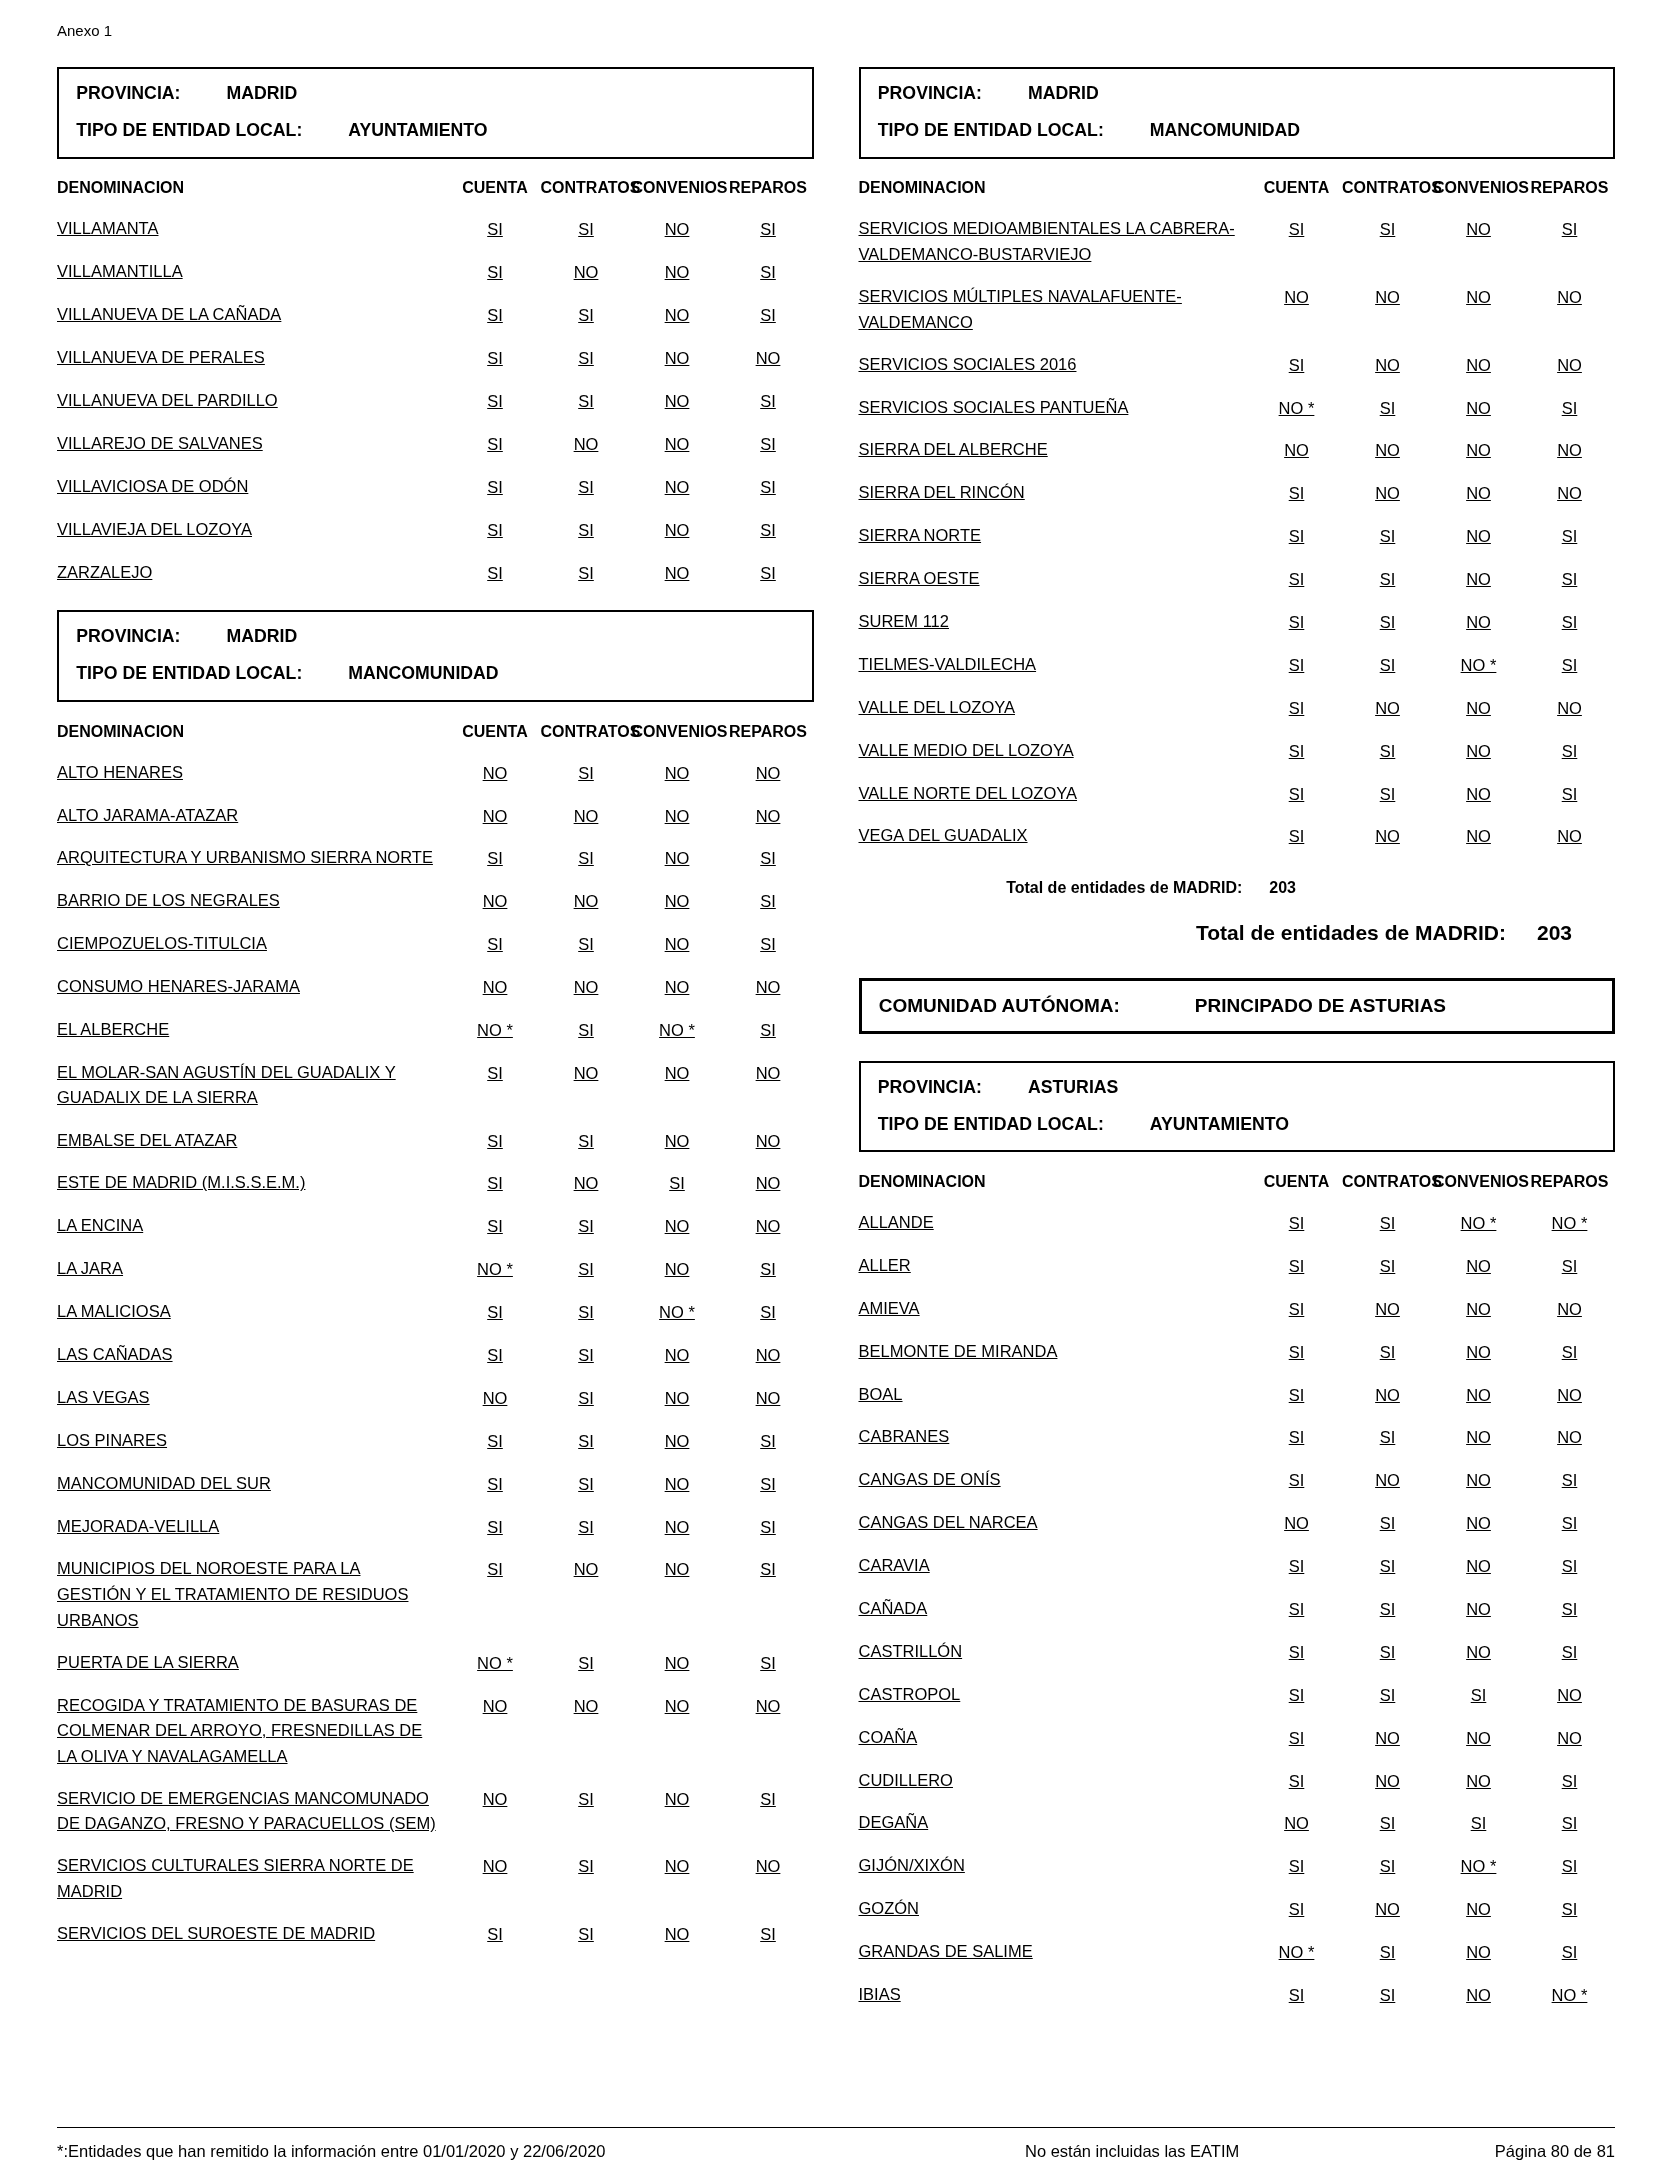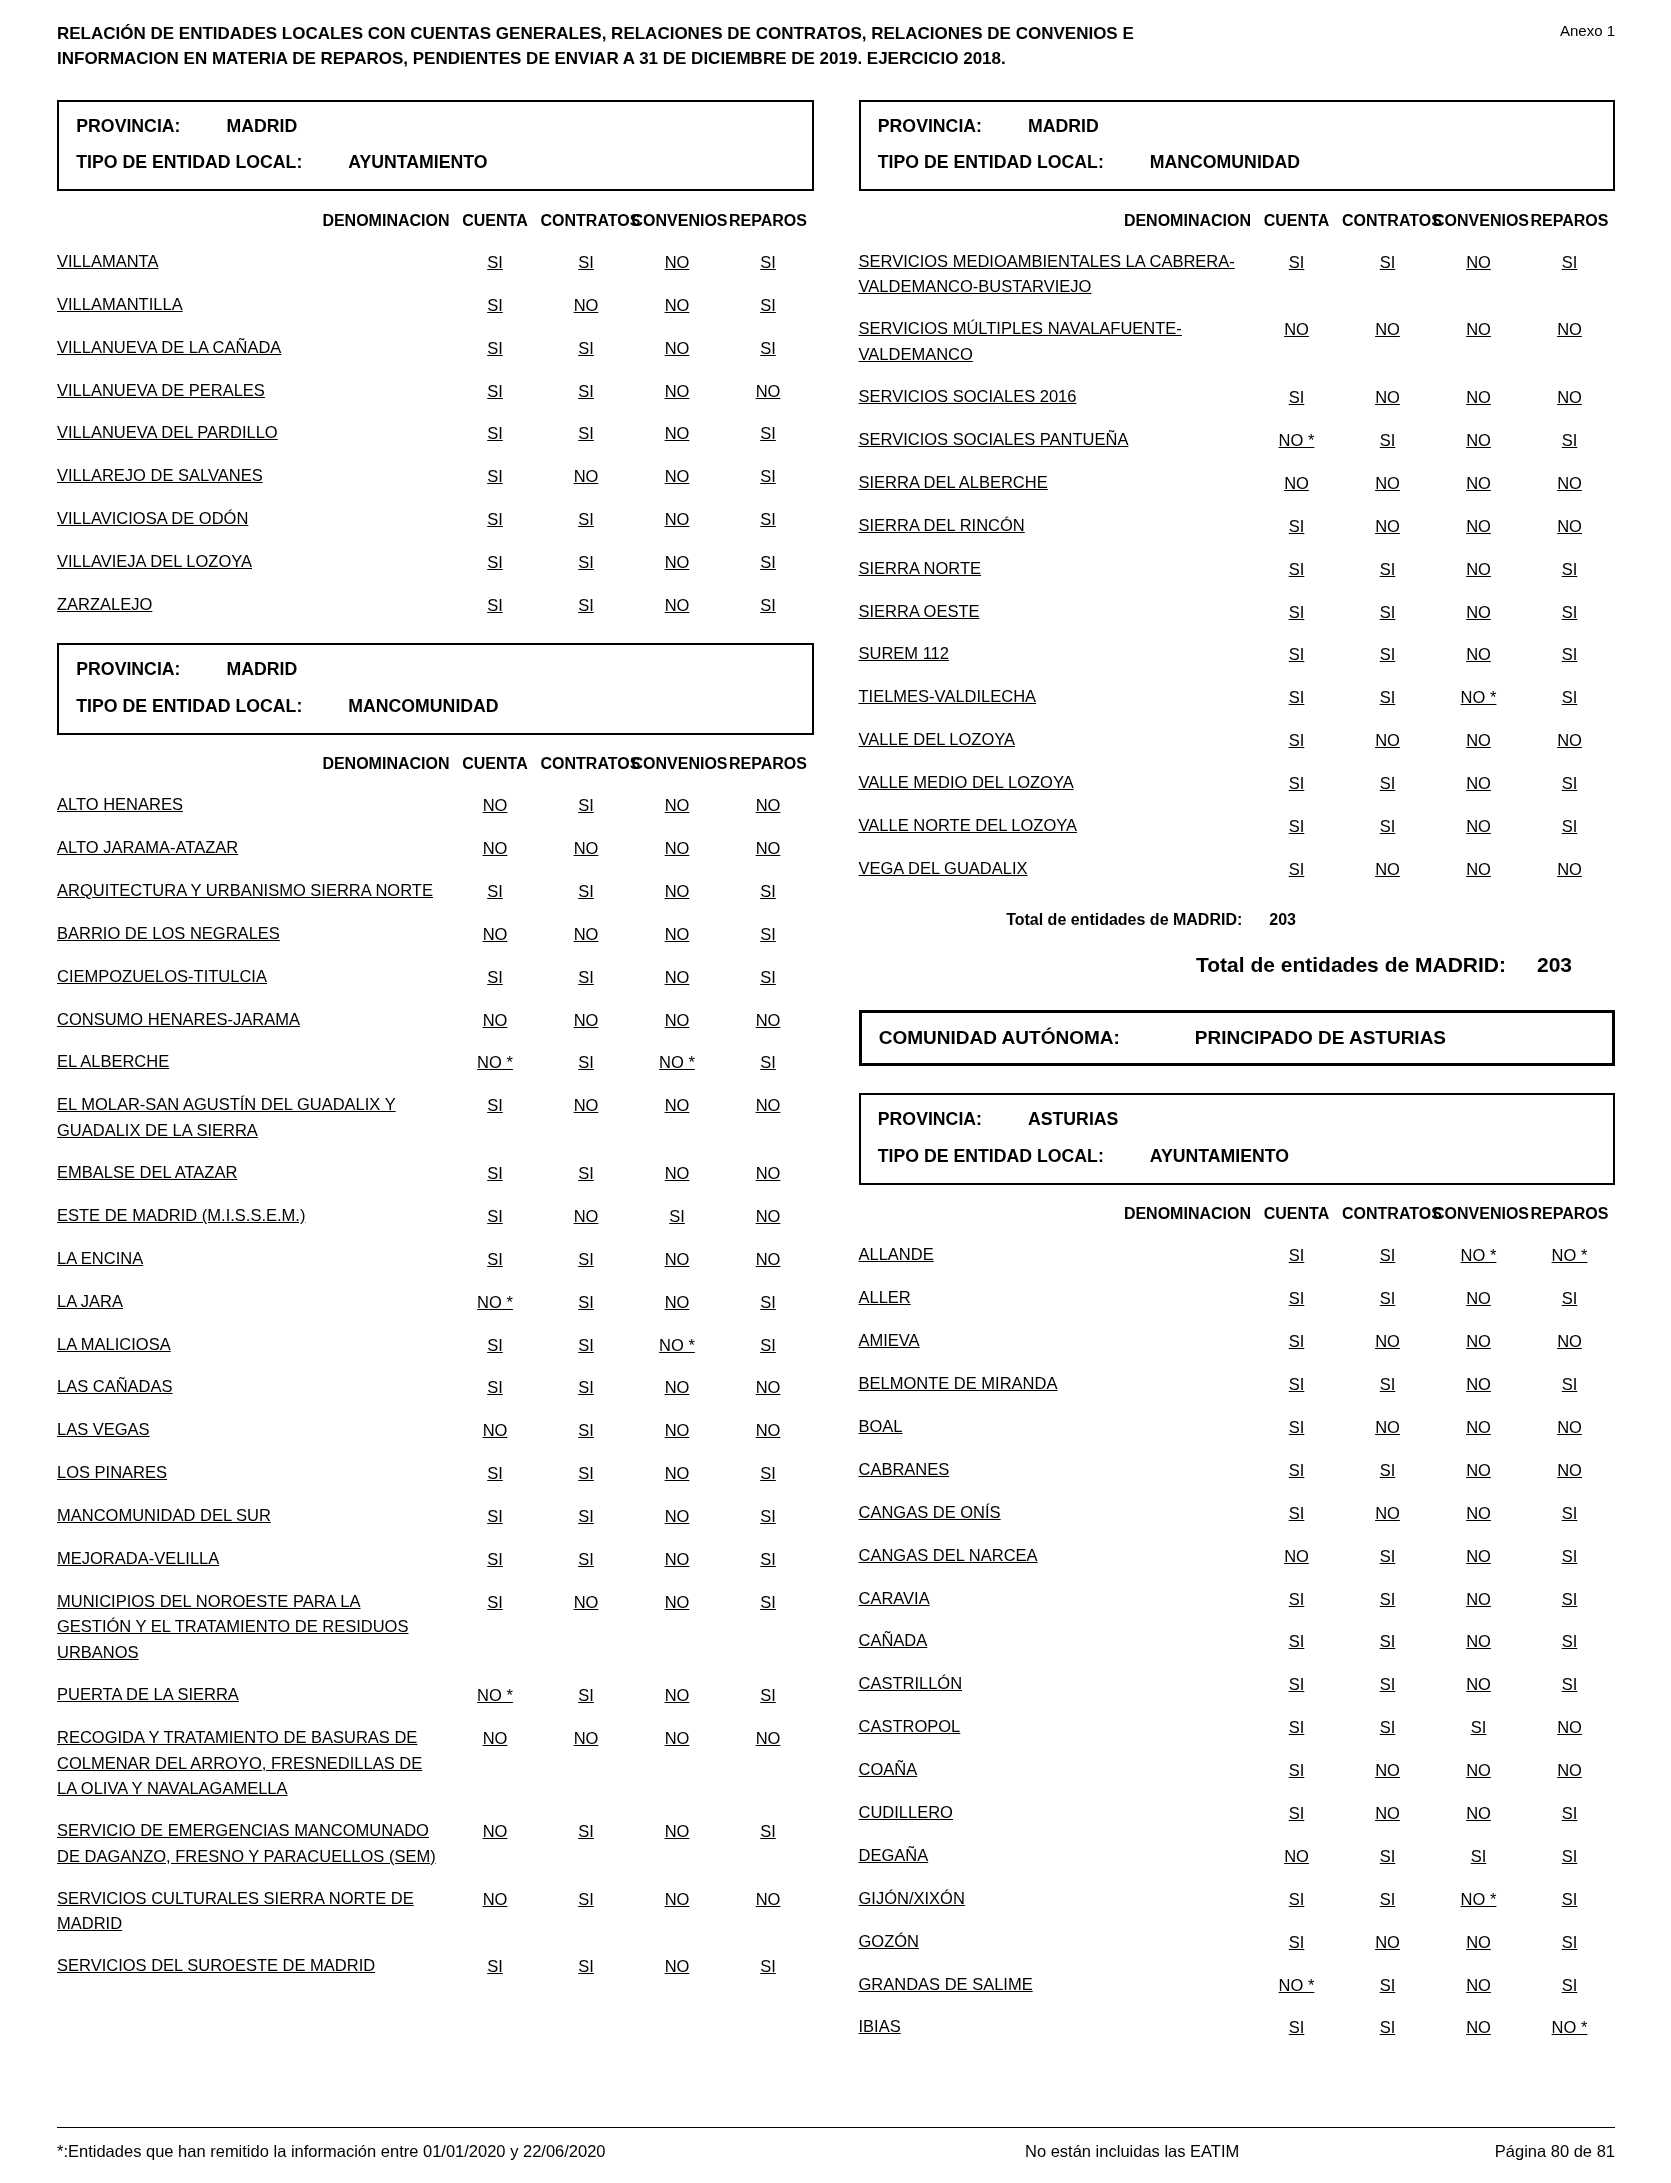--- a/index.html
+++ b/index.html
@@ -25,21 +25,21 @@
 
   
   .table-block { margin-bottom: 7.9px; }
   .prov-box { border: 2.4px solid #000; padding: 14px 17.3px 15.7px; margin-bottom: 20.5px; }
   .prov-line { font-weight: bold; font-size: 17.7px; line-height: 1.2; }
   .prov-line + .prov-line { margin-top: 15.7px; }
   .pvalue { margin-left: 46px; }
 
   
   .tbl-header { display: flex; font-weight: bold; font-size: 16px; margin-bottom: 19px; }
-  .name-col { flex: 1; text-align: right; }
+  .name-col { flex: 1; }
   .cell { width: 91px; text-align: center; flex-shrink: 0; white-space: nowrap; }
   .rows { display: block; text-decoration: underline; }
   .row { display: flex; align-items: flex-start; font-size: 16.5px; line-height: 1.6; margin-bottom: 16.5px; }
   .row .name { flex: 1; padding-right: 12.6px; line-height: 1.55; }
 
   
   .total-small { font-weight: bold; font-size: 16px; display: flex; justify-content: flex-end; gap: 27px; margin: 4.7px 319px 22px 0; white-space: nowrap; }
   .total-big { font-weight: bold; font-size: 21px; display: flex; justify-content: flex-end; gap: 31px; margin: 1.6px 43px 30px 0; white-space: nowrap; }
 
   
@@ -50,24 +50,20 @@
   .footer { position: absolute; left: 57px; right: 57px; bottom: 22px; font-size: 16.5px; display: flex; align-items: flex-start; border-top: 1.6px solid #000; padding-top: 14px; }
   .footer-mid { position: absolute; left: 968px; top: 14px; }
   .footer-page { margin-left: auto; }
 </style>
 </head>
 <body>
 
 <div class="page">
 
   <header class="doc-header">
-    <div class="doc-title">
-      <div>RELACIÓN DE ENTIDADES LOCALES CON CUENTAS GENERALES, RELACIONES DE CONTRATOS, RELACIONES DE CONVENIOS E</div>
-      <div>INFORMACION EN MATERIA DE REPAROS, PENDIENTES DE ENVIAR A 31 DE DICIEMBRE DE 2019. EJERCICIO 2018.</div>
-    </div>
     <div class="annex">Anexo 1</div>
   </header>
 
   <main class="columns">
     <div class="col">
         <section class="table-block">
           <div class="prov-box">
             <div class="prov-line"><span class="plabel">PROVINCIA:</span><span class="pvalue">MADRID</span></div>
             <div class="prov-line"><span class="plabel">TIPO DE ENTIDAD LOCAL:</span><span class="pvalue">AYUNTAMIENTO</span></div>
           </div>

